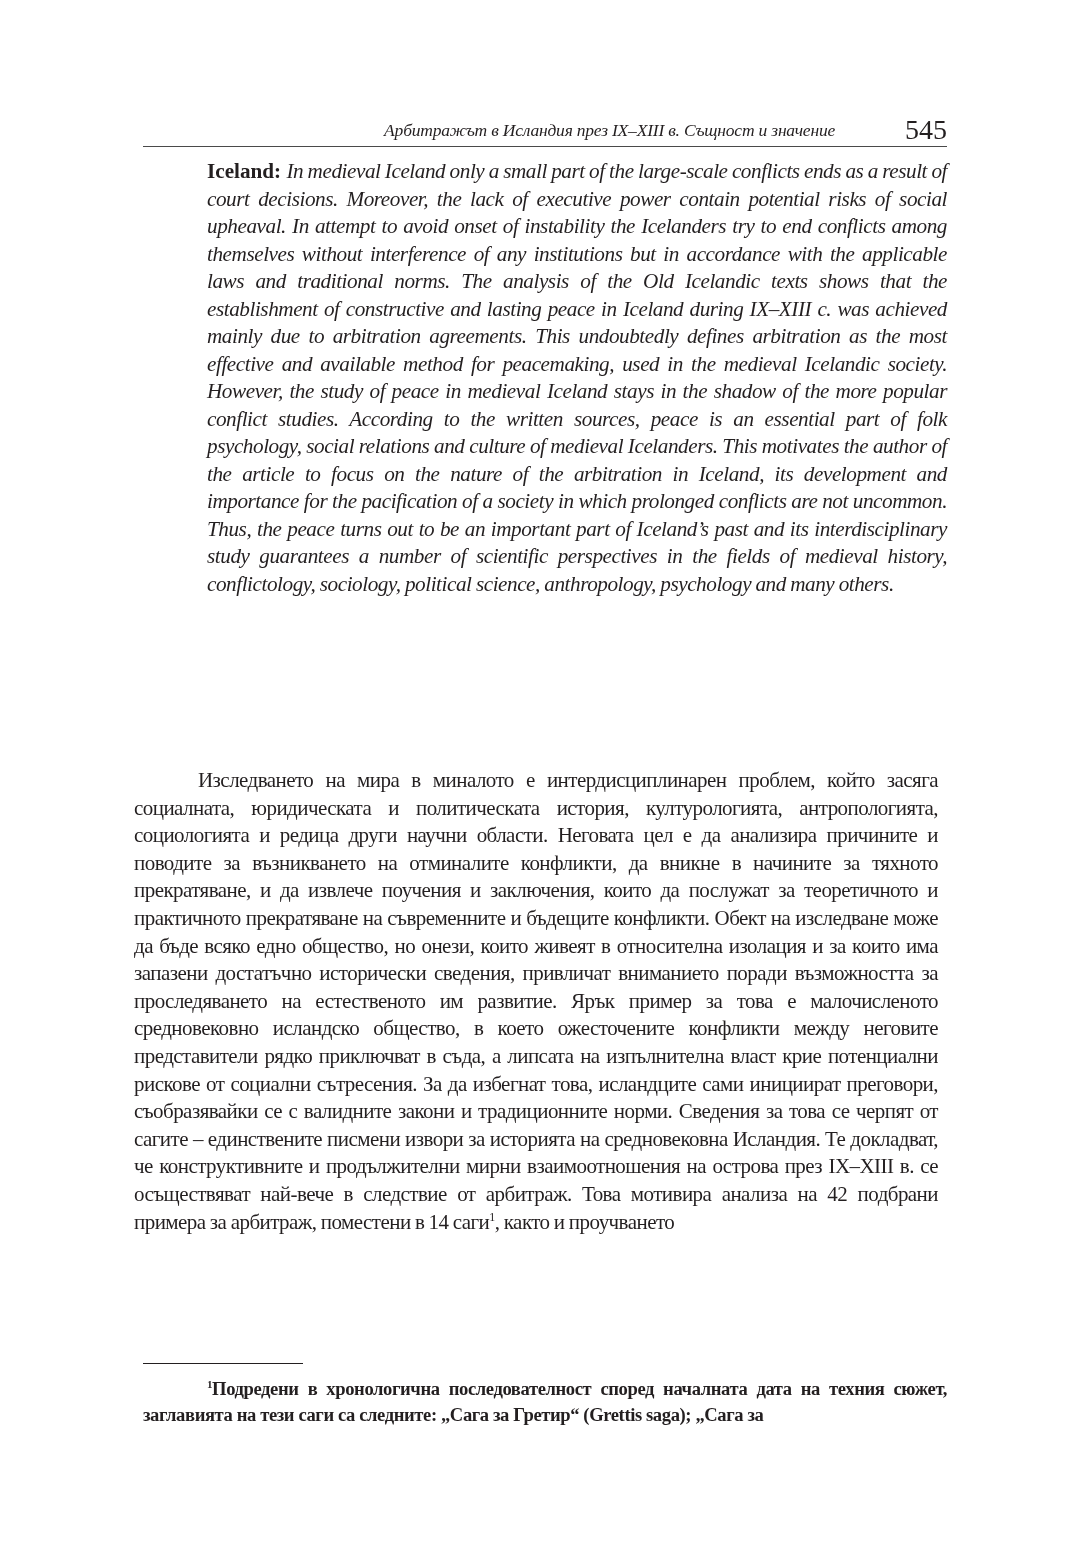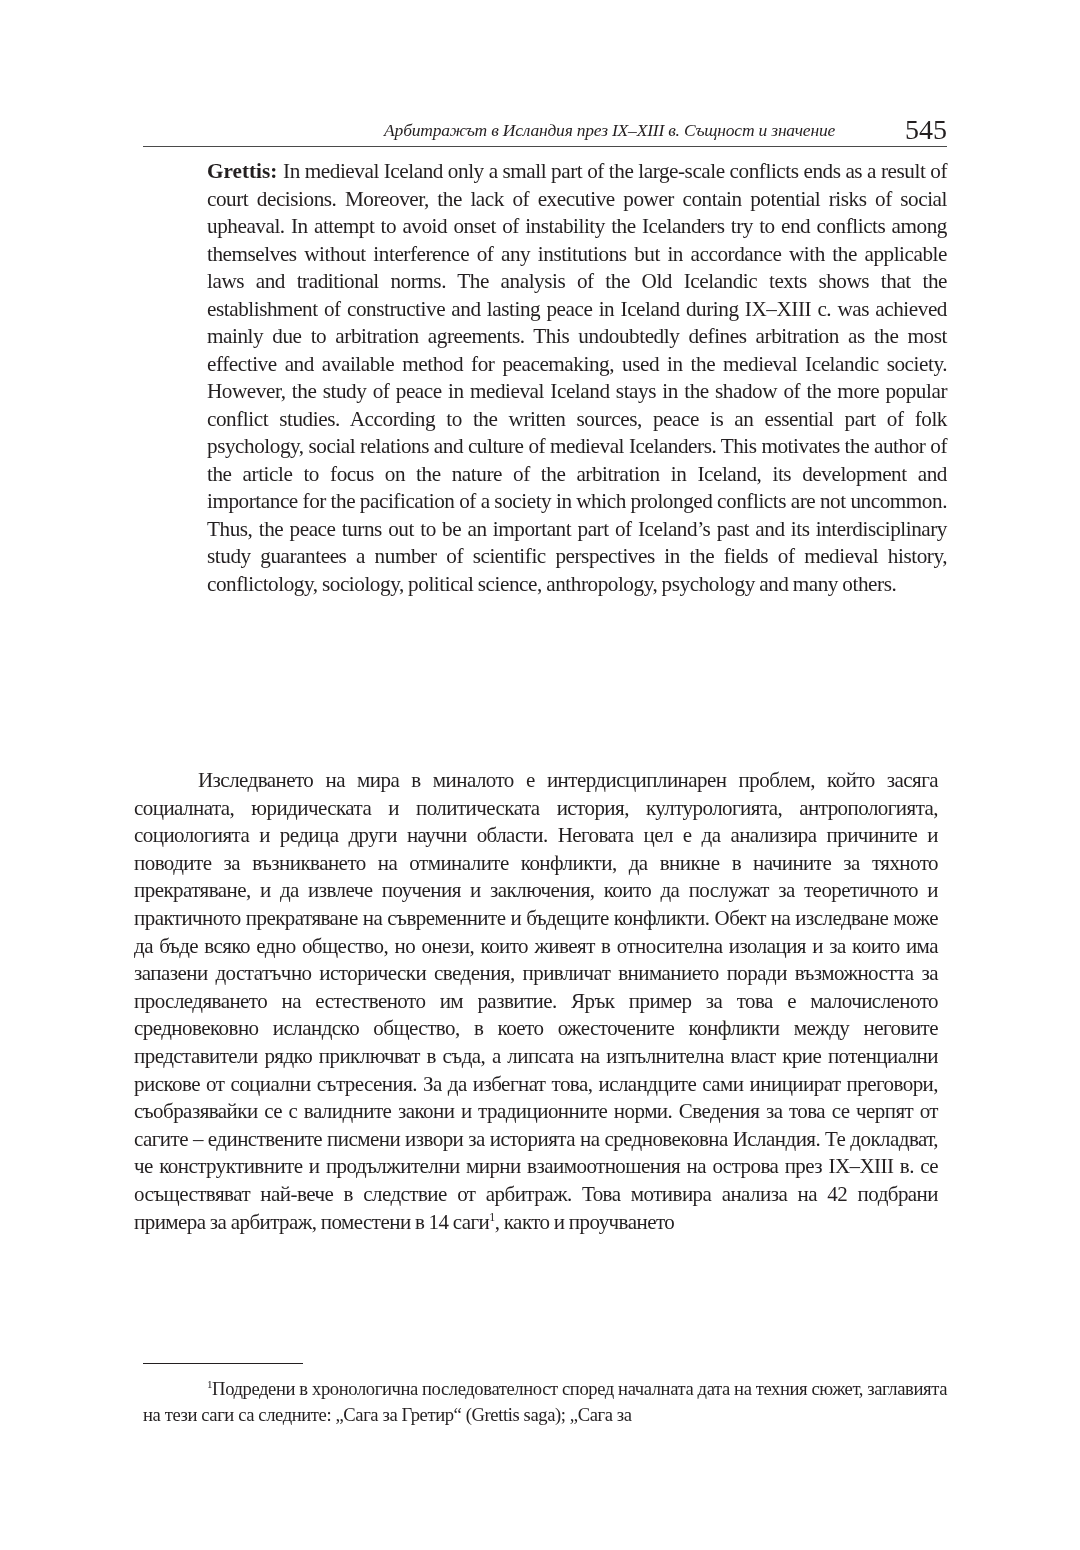--- a/index.html
+++ b/index.html
@@ -9,50 +9,50 @@
 
   .running-head { position: absolute; left: 143px; top: 112px; width: 804px; height: 34px;
                   border-bottom: 1.5px solid #4a4a4a; }
   .running-title { position: absolute; right: 112px; top: 8px; font-style: italic; font-size: 17.5px;
                    letter-spacing: -0.2px; white-space: nowrap; text-align: right; }
   .page-number { position: absolute; right: 0; top: 2px; font-size: 28px; }
 
   .abstract { position: absolute; left: 207px; top: 158px; width: 740px; font-size: 21.2px;
               line-height: 27.5px; text-align: justify; }
   .abstract .label { font-weight: bold; font-style: normal; }
-  .abstract .text { letter-spacing: -0.45px; word-spacing: -0.5px; }
+  .abstract .text { font-style: italic; letter-spacing: -0.45px; word-spacing: -0.5px; }
 
   .keywords { position: absolute; left: 207px; top: 668px; width: 740px; font-size: 21.2px;
               line-height: 27.5px; text-align: justify; }
   .keywords .label { font-weight: bold; }
   .keywords .text { font-style: italic; letter-spacing: -0.45px; }
 
   .body-text { position: absolute; left: 134px; top: 767px; width: 804px; font-size: 21px;
                line-height: 27.6px; text-align: justify; text-indent: 64px; letter-spacing: -0.55px;
                word-spacing: -0.4px; }
   sup.fn { font-size: 12px; vertical-align: super; line-height: 0; }
 
   .footnote-rule { position: absolute; left: 143px; top: 1363px; width: 160px; height: 0;
                    border-top: 1px solid #231f20; }
   .footnote { position: absolute; left: 143px; top: 1376px; width: 804px; font-size: 18.6px;
-              line-height: 25.5px; text-align: justify; text-indent: 64px; letter-spacing: -0.4px; }
+              line-height: 25.5px; text-align: justify; text-indent: 64px; letter-spacing: -0.4px; font-weight: bold; }
   .footnote sup { font-size: 11px; vertical-align: super; line-height: 0; }
 </style>
 </head>
 <body>
 
 <div class="page">
 
   <div class="running-head">
     <span class="running-title">Арбитражът в Исландия през IX–XIII в. Същност и значение</span>
     <span class="page-number">545</span>
   </div>
 
   <div class="abstract">
-    <span class="label">Grettis:</span>
+    <span class="label">Iceland:</span>
     <span class="text">In medieval Iceland only a small part of the large-scale conflicts ends as a result of court decisions. Moreover, the lack of executive power contain potential risks of social upheaval. In attempt to avoid onset of instability the Icelanders try to end conflicts among themselves without interference of any institutions but in accordance with the applicable laws and traditional norms. The analysis of the Old Icelandic texts shows that the establishment of constructive and lasting peace in Iceland during IX–XIII c. was achieved mainly due to arbitration agreements. This undoubtedly defines arbitration as the most effective and available method for peacemaking, used in the medieval Icelandic society. However, the study of peace in medieval Iceland stays in the shadow of the more popular conflict studies. According to the written sources, peace is an essential part of folk psychology, social relations and culture of medieval Icelanders. This motivates the author of the article to focus on the nature of the arbitration in Iceland, its development and importance for the pacification of a society in which prolonged conflicts are not uncommon. Thus, the peace turns out to be an important part of Iceland’s past and its interdisciplinary study guarantees a number of scientific perspectives in the fields of medieval history, conflictology, sociology, political science, anthropology, psychology and many others.</span>
   </div>
 
 
   <div class="body-text"><span>Изследването на мира в миналото е интердисциплинарен проблем, който засяга социалната, юридическата и политическата история, културологията, антропологията, социологията и редица други научни области. Неговата цел е да анализира причините и поводите за възникването на отминалите конфликти, да вникне в начините за тяхното прекратяване, и да извлече поучения и заключения, които да послужат за теоретичното и практичното прекратяване на съвременните и бъдещите конфликти. Обект на изследване може да бъде всяко едно общество, но онези, които живеят в относителна изолация и за които има запазени достатъчно исторически сведения, привличат вниманието поради възможността за проследяването на естественото им развитие. Ярък пример за това е малочисленото средновековно исландско общество, в което ожесточените конфликти между неговите представители рядко приключват в съда, а липсата на изпълнителна власт крие потенциални рискове от социални сътресения. За да избегнат това, исландците сами инициират преговори, съобразявайки се с валидните закони и традиционните норми. Сведения за това се черпят от сагите – единствените писмени извори за историята на средновековна Исландия. Те докладват, че конструктивните и продължителни мирни взаимоотношения на острова през IX–XIII в. се осъществяват най-вече в следствие от арбитраж. Това мотивира анализа на 42 подбрани примера за арбитраж, поместени в 14 саги</span><sup class="fn">1</sup><span>, както и проучването</span></div>
 
   <div class="footnote-rule"></div>
 
   <div class="footnote"><sup>1</sup><span>Подредени в хронологична последователност според началната дата на техния сюжет, заглавията на тези саги са следните: „Сага за Гретир“ (Grettis saga); „Сага за</span></div>
 

